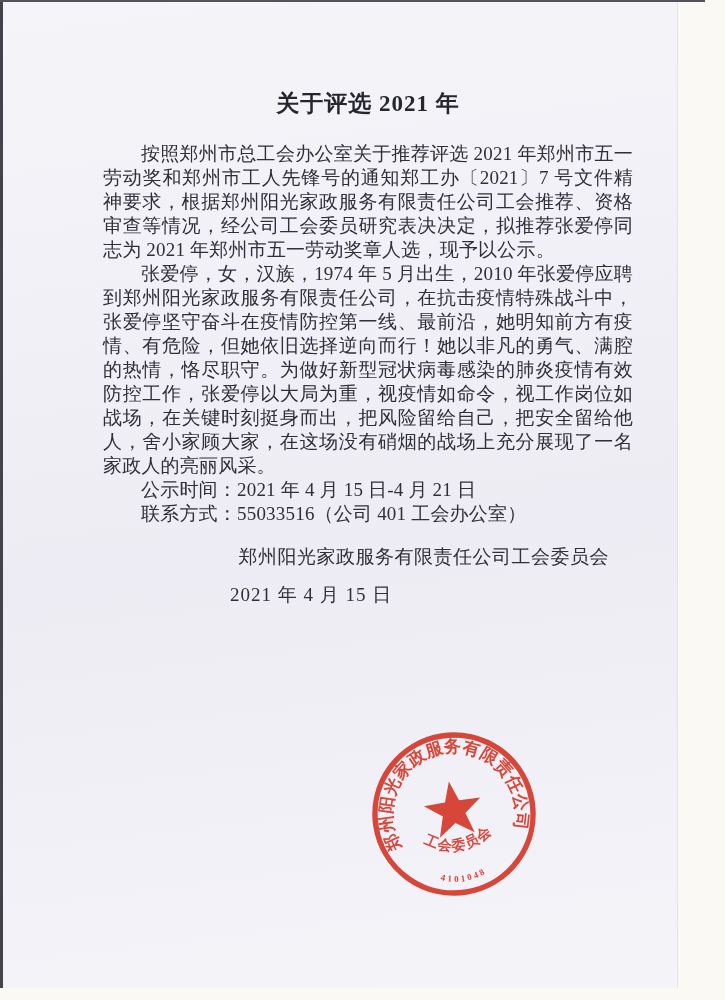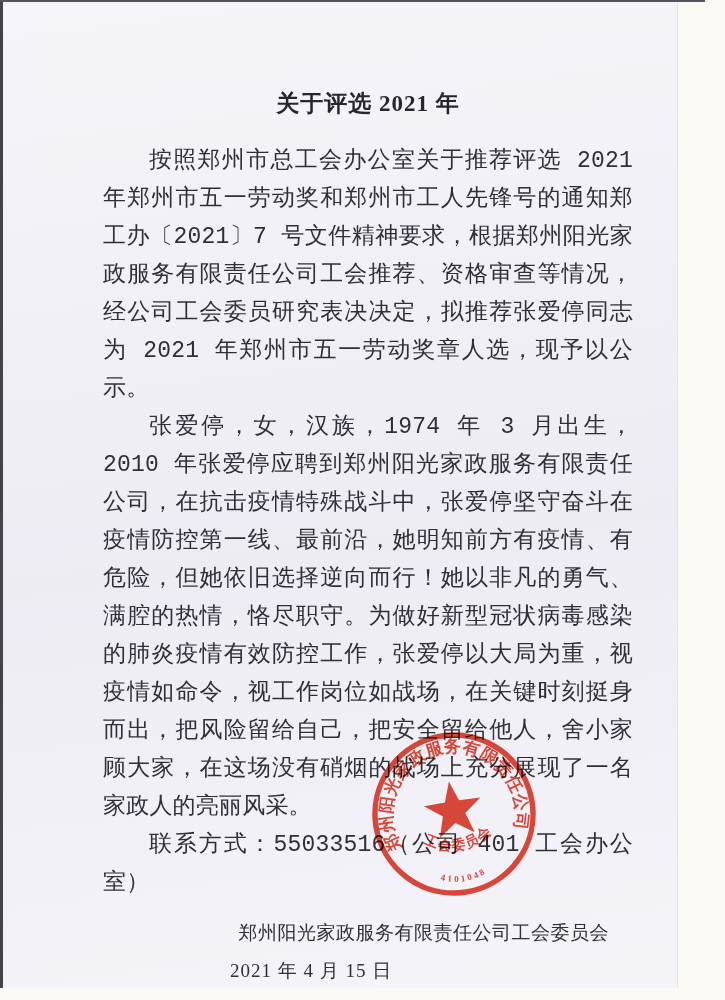--- a/index.html
+++ b/index.html
@@ -30,23 +30,23 @@
     position: absolute; left: 100px; top: 0; width: 530px;
     color: #2f2f38;
   }
   .title-block { padding-top: 82px; text-align: center; }
   .title-line {
     font-size: 23px; line-height: 40px; font-weight: bold;
     letter-spacing: 1px; color: #26262e;
   }
   .body-text { margin-top: 18px; }
   .body-text p, .notice p {
-    font-size: 23px; line-height: 38px;
+    font-size: 19px; line-height: 24px;
     text-align: justify; text-justify: inter-ideograph;
-    text-indent: 2em; letter-spacing: 0.2px; font-family: Liberation Mono, monospace;
+    text-indent: 2em; letter-spacing: 0.2px;
   }
   .signature { margin-top: 12px; }
   .sig-company {
     font-size: 19px; line-height: 38px; letter-spacing: 0.5px;
     text-align: right; padding-right: 24px;
   }
   .sig-date {
     font-size: 19px; line-height: 38px; letter-spacing: 1px;
     text-align: center; padding-right: 114px;
   }
@@ -76,24 +76,25 @@
 
 <div class="paper">
   <div class="content">
 
     <div class="title-block">
       <div class="title-line">关于评选 2021 年</div>
     </div>
 
     <div class="body-text">
       <p>按照郑州市总工会办公室关于推荐评选 2021 年郑州市五一劳动奖和郑州市工人先锋号的通知郑工办〔2021〕7 号文件精神要求，根据郑州阳光家政服务有限责任公司工会推荐、资格审查等情况，经公司工会委员研究表决决定，拟推荐张爱停同志为 2021 年郑州市五一劳动奖章人选，现予以公示。</p>
-      <p>张爱停，女，汉族，1974 年 3 月出生，2010 年张爱停应聘到郑州阳光家政服务有限责任公司，在抗击疫情特殊战斗中，张爱停坚守奋斗在疫情防控第一线、最前沿，她明知前方有疫情、有危险，但她依旧选择逆向而行！她以非凡的勇气、满腔的热情，恪尽职守。为做好新型冠状病毒感染的肺炎疫情有效防控工作，张爱停以大局为重，视疫情如命令，视工作岗位如战场，在关键时刻挺身而出，把风险留给自己，把安全留给他人，舍小家顾大家，在这场没有硝烟的战场上充分展现了一名家政人的亮丽风采。</p>
+      <p>张爱停，女，汉族，1974 年 5 月出生，2010 年张爱停应聘到郑州阳光家政服务有限责任公司，在抗击疫情特殊战斗中，张爱停坚守奋斗在疫情防控第一线、最前沿，她明知前方有疫情、有危险，但她依旧选择逆向而行！她以非凡的勇气、满腔的热情，恪尽职守。为做好新型冠状病毒感染的肺炎疫情有效防控工作，张爱停以大局为重，视疫情如命令，视工作岗位如战场，在关键时刻挺身而出，把风险留给自己，把安全留给他人，舍小家顾大家，在这场没有硝烟的战场上充分展现了一名家政人的亮丽风采。</p>
     </div>
 
     <div class="notice">
+      <p>公示时间：2021 年 4 月 15 日-4 月 21 日</p>
       <p>联系方式：55033516（公司 401 工会办公室）</p>
     </div>
 
     <div class="signature">
       <div class="sig-company">郑州阳光家政服务有限责任公司工会委员会</div>
       <div class="sig-date">2021 年 4 月 15 日</div>
     </div>
 
   </div>
 

